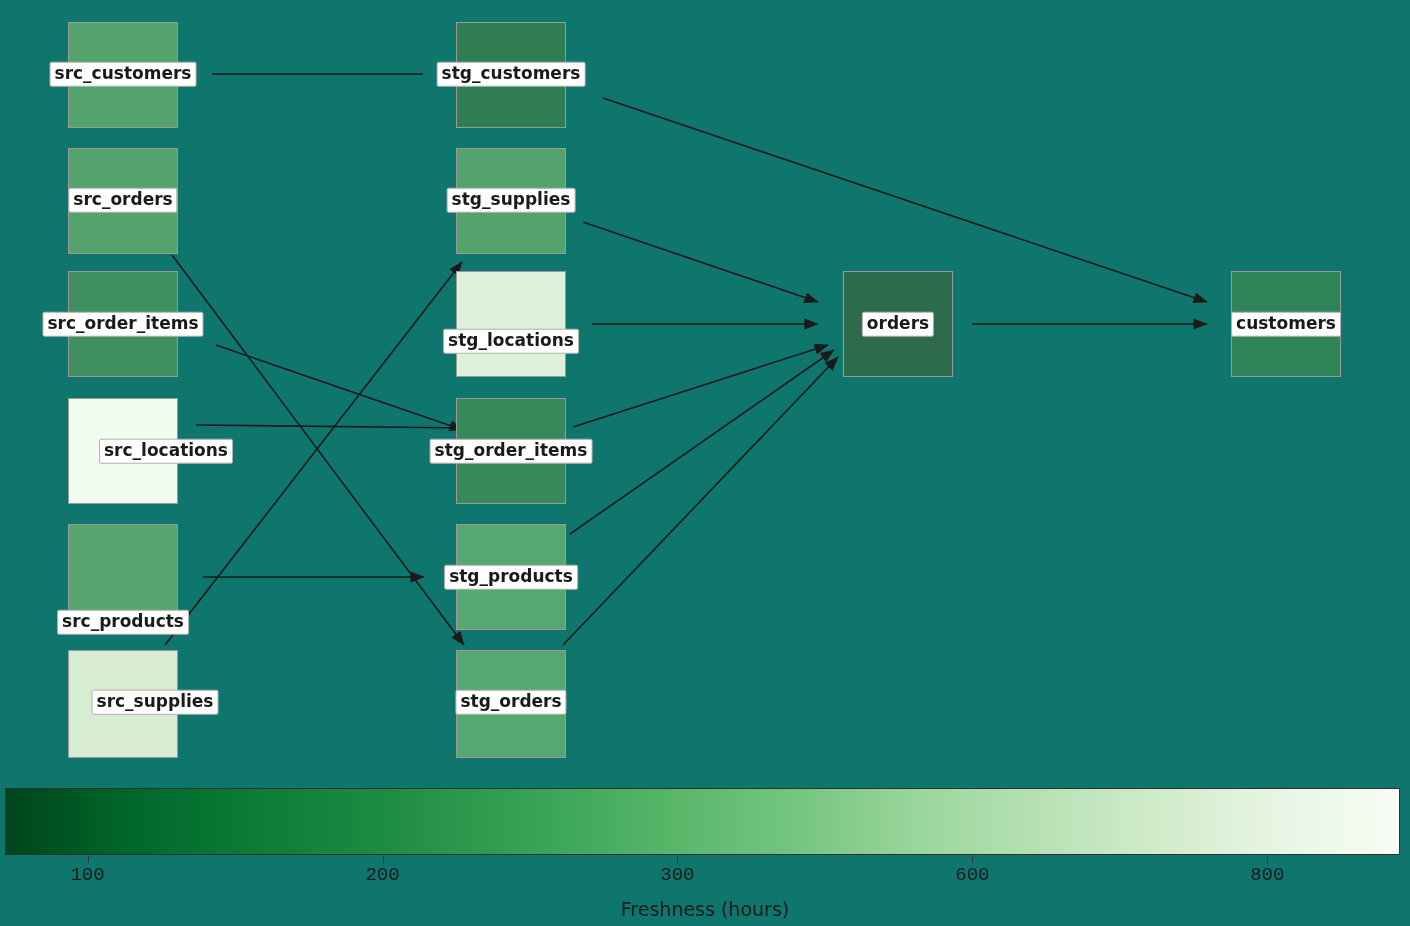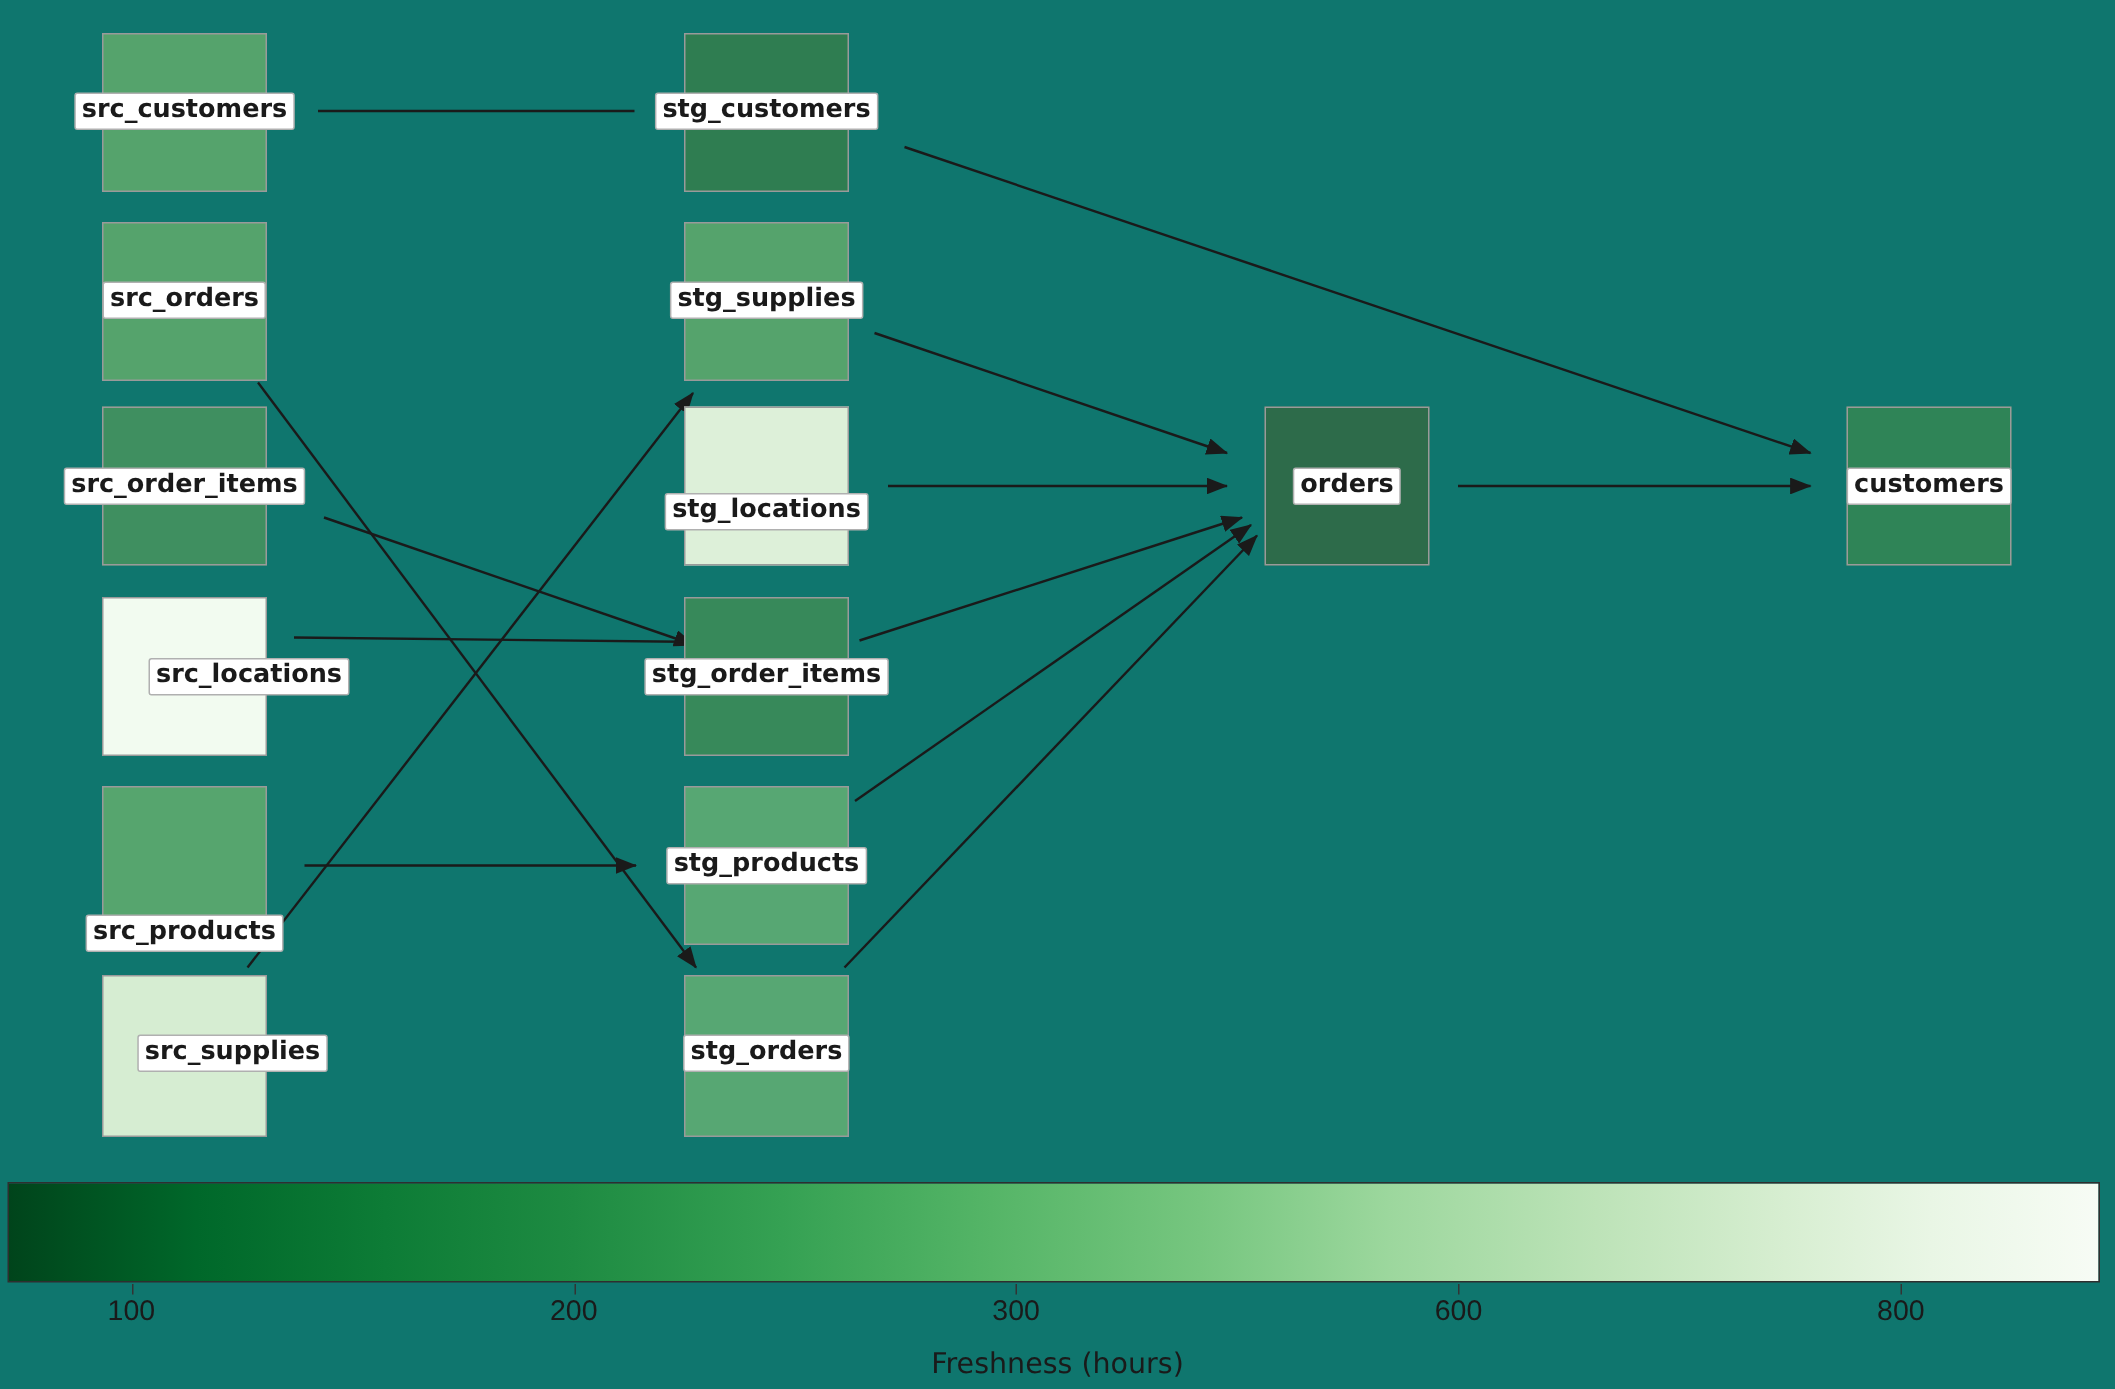--- a/index.html
+++ b/index.html
@@ -75,21 +75,21 @@
   .cb-tick {
     position: absolute;
     top: 76px;
     width: 1px; height: 7px;
     background: #333333;
   }
   .cb-ticklabel {
     position: absolute;
     top: 84px;
     transform: translateX(-50%);
-    font-family: Liberation Sans, sans-serif;
+    font-family: Liberation Mono, monospace;
     font-size: 19px;
     color: #1a1a1a;
     white-space: nowrap;
   }
   #cb-axis-label {
     position: absolute;
     top: 118px;
     left: 705px;
     transform: translateX(-50%);
     font-family: "DejaVu Sans", sans-serif;

